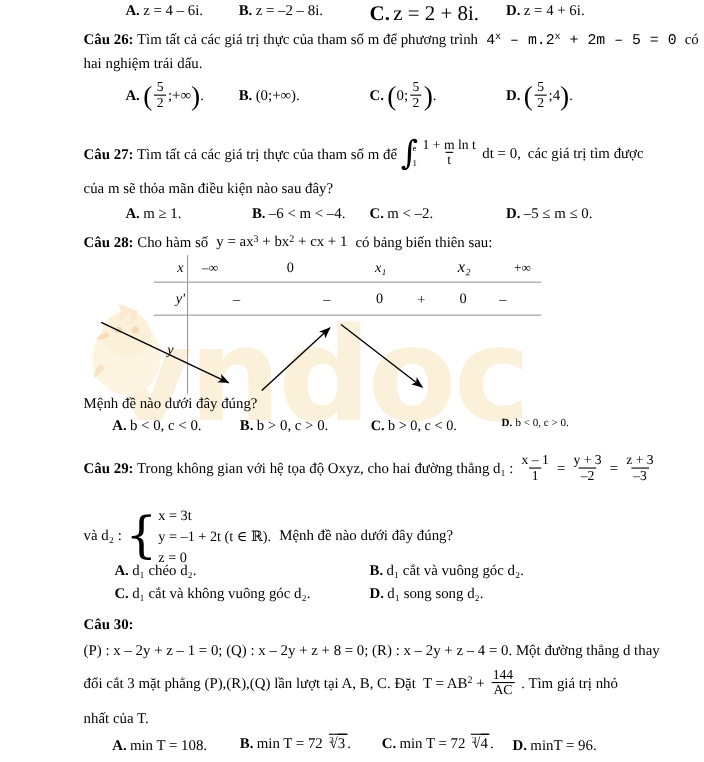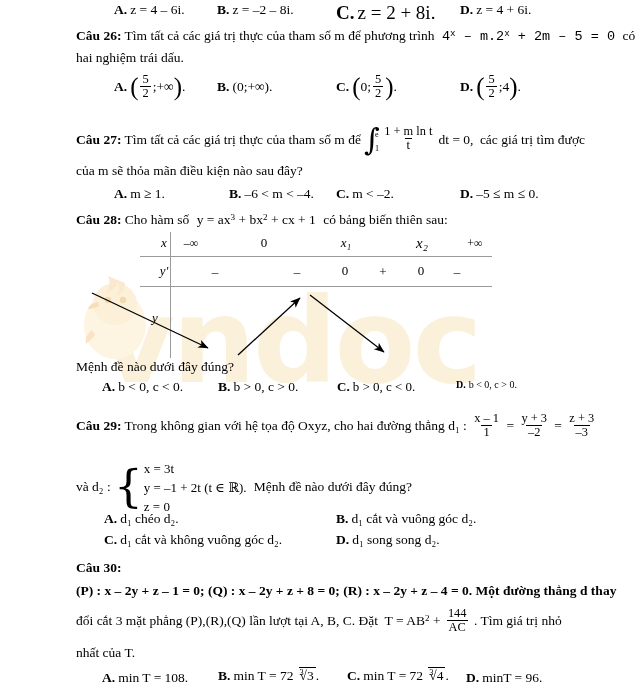--- a/index.html
+++ b/index.html
@@ -259,21 +259,21 @@
     <span class="optL">C.</span><span class="math">d₁ cắt và không vuông góc d₂.</span>
   </div>
   <div class="opt" style="left:336px;top:532px;font-size:13.5px;">
     <span class="optL">D.</span><span class="math">d₁ song song d₂.</span>
   </div>
 
   <div class="ln" style="left:76px;top:560px;font-size:13.5px;width:490px;white-space:normal;
               display:flex;justify-content:space-between;flex-direction:column;">
     <span class="q-label">Câu 30:</span>
   </div>
-  <div class="ln" style="left:76px;top:583px;font-size:13.5px;font-weight:bold;">
+  <div class="ln" style="left:76px;top:583px;font-size:13.5px;">
     <span class="math">(P) : x – 2y + z – 1 = 0;  (Q) : x – 2y + z + 8 = 0;  (R) : x – 2y + z – 4 = 0.  Một đường thẳng d thay</span>
   </div>
   <div class="ln" style="left:76px;top:609px;font-size:13.5px;">
     <span class="math">đổi cắt 3 mặt phẳng (P),(R),(Q) lần lượt tại A, B, C. Đặt&nbsp; T = AB<sup>2</sup> +</span>
     <span class="frac">
         <span class="num">144</span>
         <span class="den">AC</span>
       </span>
     <span>. Tìm giá trị nhỏ</span>
   </div>

